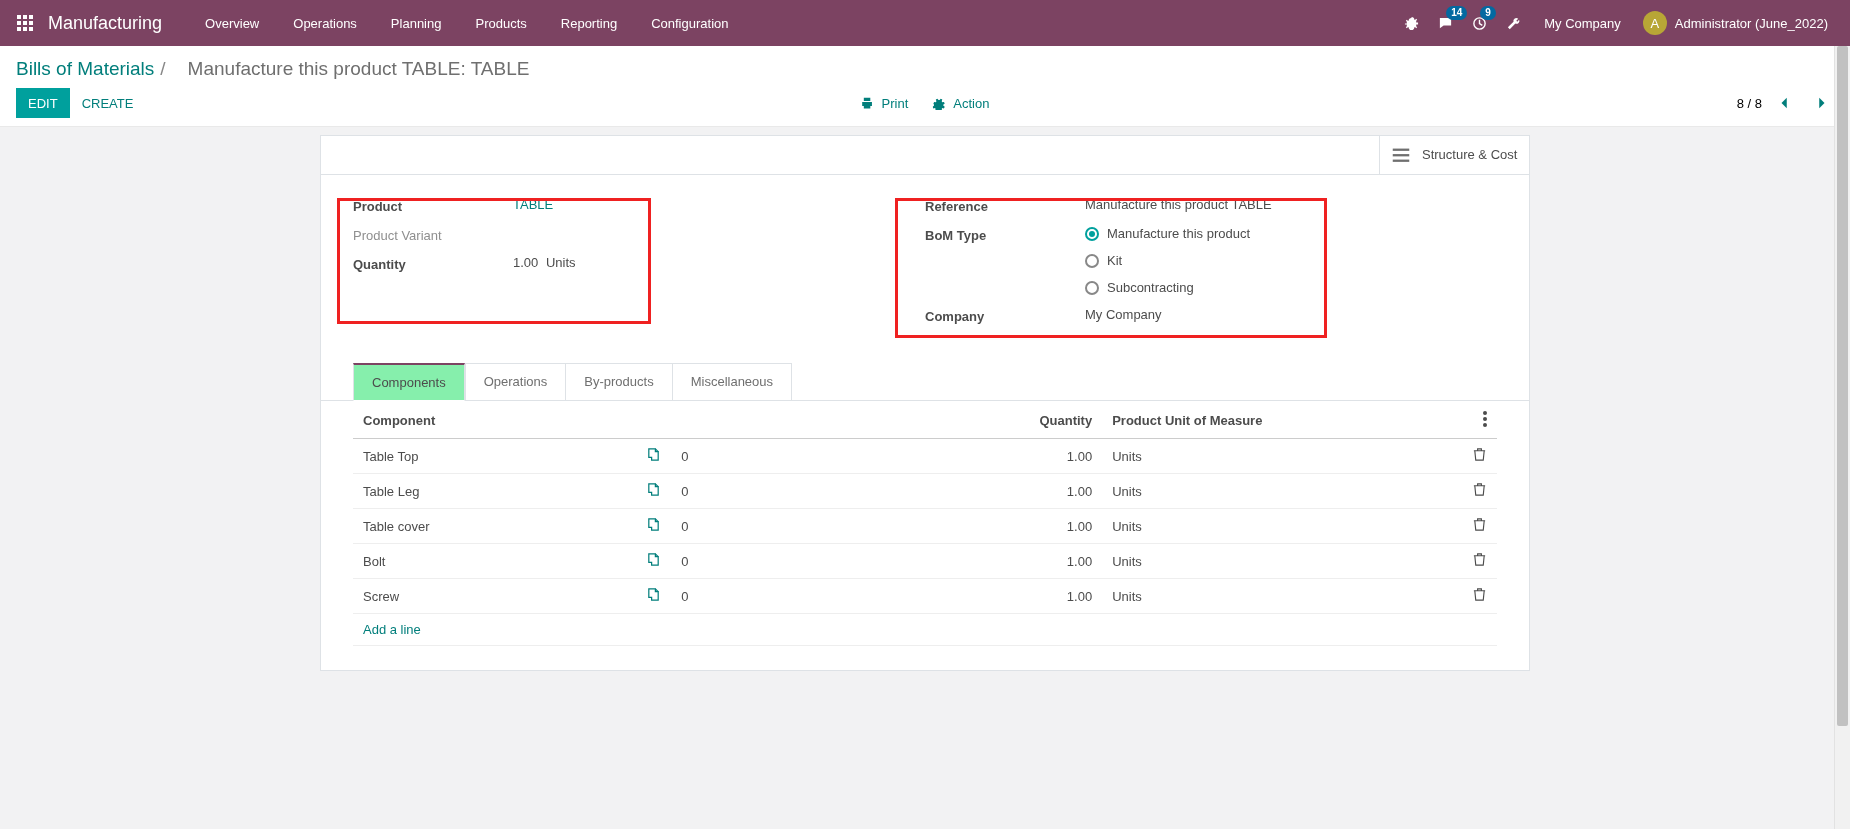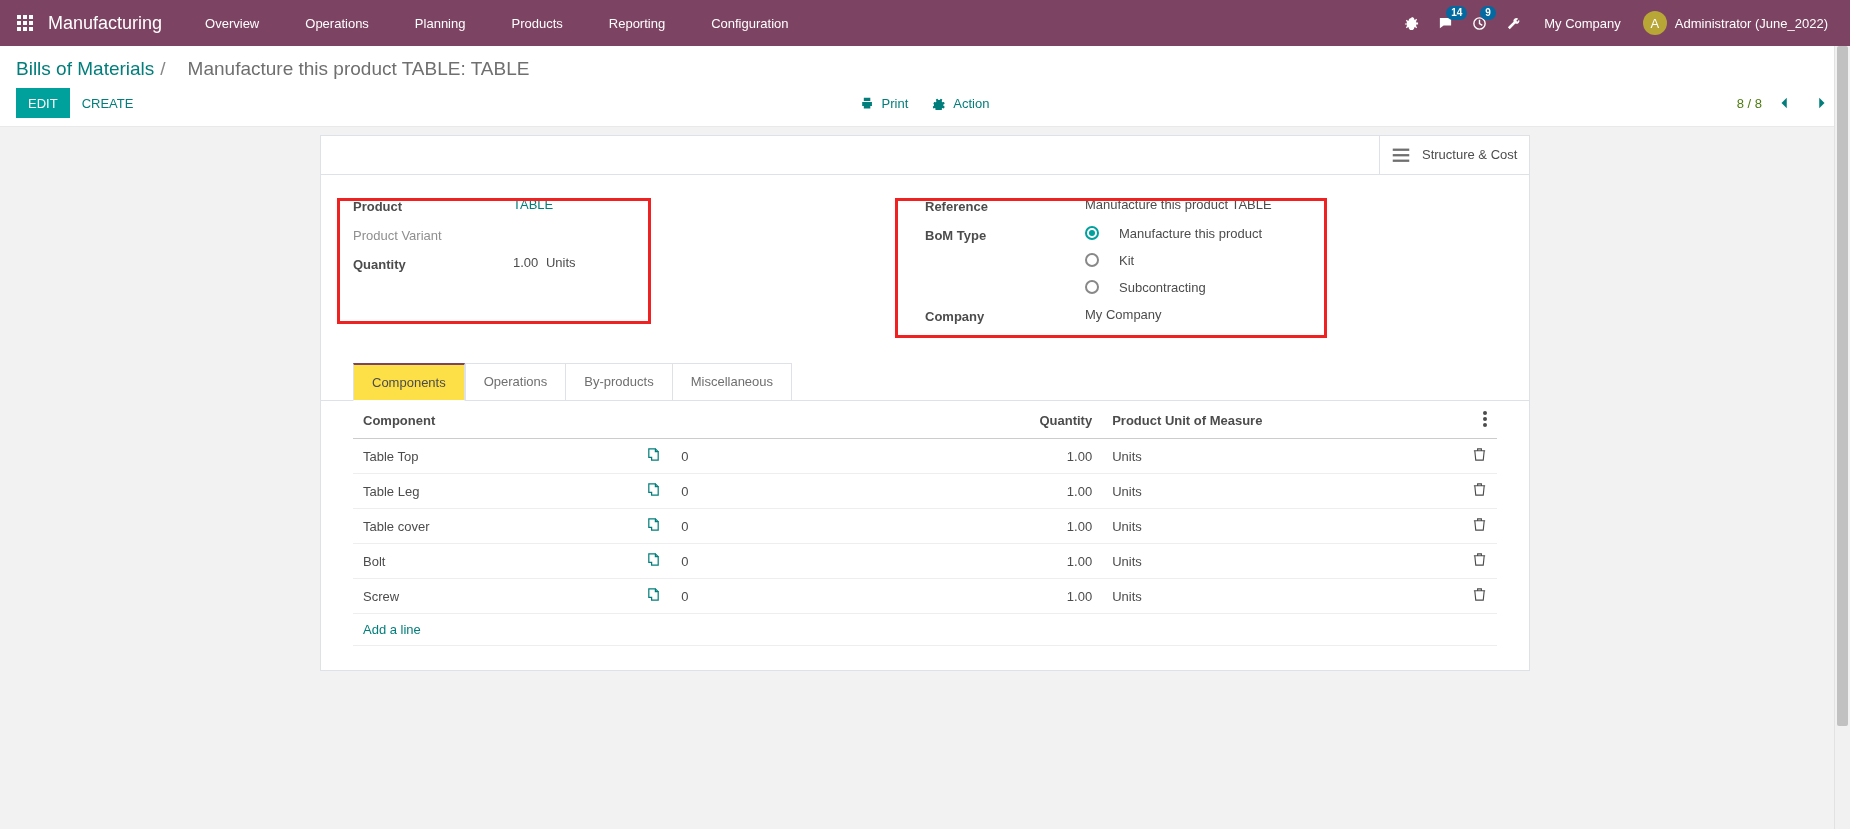--- a/index.html
+++ b/index.html
@@ -37,21 +37,21 @@
     padding: 0 8px 0 8px;
     font-size: 14px;
   }
   .apps-grid {
     width: 34px; height: 46px;
     display: flex; align-items:center; justify-content:center;
     cursor: pointer;
   }
   .apps-grid svg { width: 16px; height:16px; fill:#fff; }
   .brand { font-size: 18px; font-weight: 400; margin-left: 6px; margin-right: 26px; cursor:pointer; }
-  .nav-items { display:flex; gap: 12px; }
+  .nav-items { display:flex; gap: 0; }
   .nav-item { padding: 0 17px; height:46px; display:flex; align-items:center; cursor:pointer; font-size:13px; }
   .nav-spacer { flex:1; }
   .nav-icon-btn { position:relative; width:34px; height:46px; display:flex; align-items:center; justify-content:center; cursor:pointer; }
   .nav-icon-btn svg { width:15px; height:15px; fill:#fff; }
   .badge {
     position:absolute; top:6px; left:18px;
     background: #0369a1; color:#fff; font-size:10px; font-weight:700;
     padding: 1px 5px; border-radius: 10px;
     line-height: 12px;
   }
@@ -78,21 +78,21 @@
     text-transform: uppercase;
   }
   .btn-primary { background: var(--teal); color:#fff; }
   .btn-link { background:transparent; color: var(--teal-dark); }
   .center-actions {
     position:absolute; left:50%; transform:translateX(-50%);
     display:flex; gap:24px; align-items:center;
   }
   .action-link { color: var(--teal-dark); font-size:13px; display:inline-flex; align-items:center; gap:8px; cursor:pointer; }
   .action-link svg { width:13px; height:13px; fill: var(--teal-dark); }
-  .pager { margin-left:auto; display:flex; align-items:center; gap:10px; font-size:13px; color:#4d7c0f; }
+  .pager { margin-left:auto; display:flex; align-items:center; gap:10px; font-size:13px; color:#000000; }
   .pager .chev { width:26px; height:26px; display:flex; align-items:center; justify-content:center; cursor:pointer; }
   .pager .chev svg { width:14px; height:14px; fill: var(--teal-dark); }
 
   
   .sheet-wrap { padding: 0 0 0 0; display:flex; justify-content:center; }
   .sheet {
     width: 1210px; background:#fff; border:1px solid var(--border);
     margin-top: 8px;
   }
   .statbtn-row {
@@ -110,41 +110,41 @@
   .form-cols { display:flex; gap:0; }
   .form-col { flex:1; }
   .form-row { display:flex; align-items:flex-start; margin-bottom: 12px; font-size:13px; }
   .form-row .flabel { width:160px; font-weight:700; color:#4c4c4c; padding-top:2px; }
   .form-row .fvalue { flex:1; color:#4c4c4c; }
   .form-row .fvalue.link { color: var(--teal-dark); cursor:pointer; font-weight:500; }
   .form-row .fvalue.muted { color:#8f8f8f; }
   .form-row.muted-row .flabel { font-weight:400; color:#8f8f8f; }
 
   .radio-group { display:flex; flex-direction:column; gap:12px; }
-  .radio-opt { display:flex; align-items:flex-start; gap:20px; cursor:pointer; }
+  .radio-opt { display:flex; align-items:flex-end; gap:8px; cursor:pointer; }
   .radio-circle {
     width:14px; height:14px; border-radius:50%; border:2px solid #888;
     display:inline-flex; align-items:center; justify-content:center; flex-shrink:0;
   }
   .radio-circle.checked { border-color: var(--teal); }
   .radio-circle.checked::after { content:""; width:6px; height:6px; border-radius:50%; background: var(--teal); }
 
   
   .hl-box { position:absolute; border:3px solid var(--red-box); pointer-events:none; }
 
   
   .tabs { display:flex; border-bottom:1px solid var(--border); padding:0 32px 0 32px; margin-top:8px; }
   .tab {
     padding:10px 18px; border:1px solid transparent; border-bottom:none;
     font-size:13px; color:#6f6f6f; cursor:pointer; position:relative; top:1px;
     background:#fff;
   }
   .tab.active {
     border-color: var(--border); border-top:2px solid var(--maroon);
-    color:#4c4c4c; background:#fde047;
+    color:#4c4c4c; background:#86efac;
   }
   .tab:not(.active){ border:1px solid var(--border); border-bottom:1px solid var(--border); background:#fff;}
   .tab:not(.active):not(:first-child){ border-left:none;}
   .tab.active + .tab { border-left:1px solid var(--border);}
   .tab:not(.active){ border-top:1px solid var(--border);}
   .tab.active{ border-bottom:1px solid #fff;}
 
   
   .comp-table { width:100%; border-collapse:collapse; }
   .comp-table th, .comp-table td {

